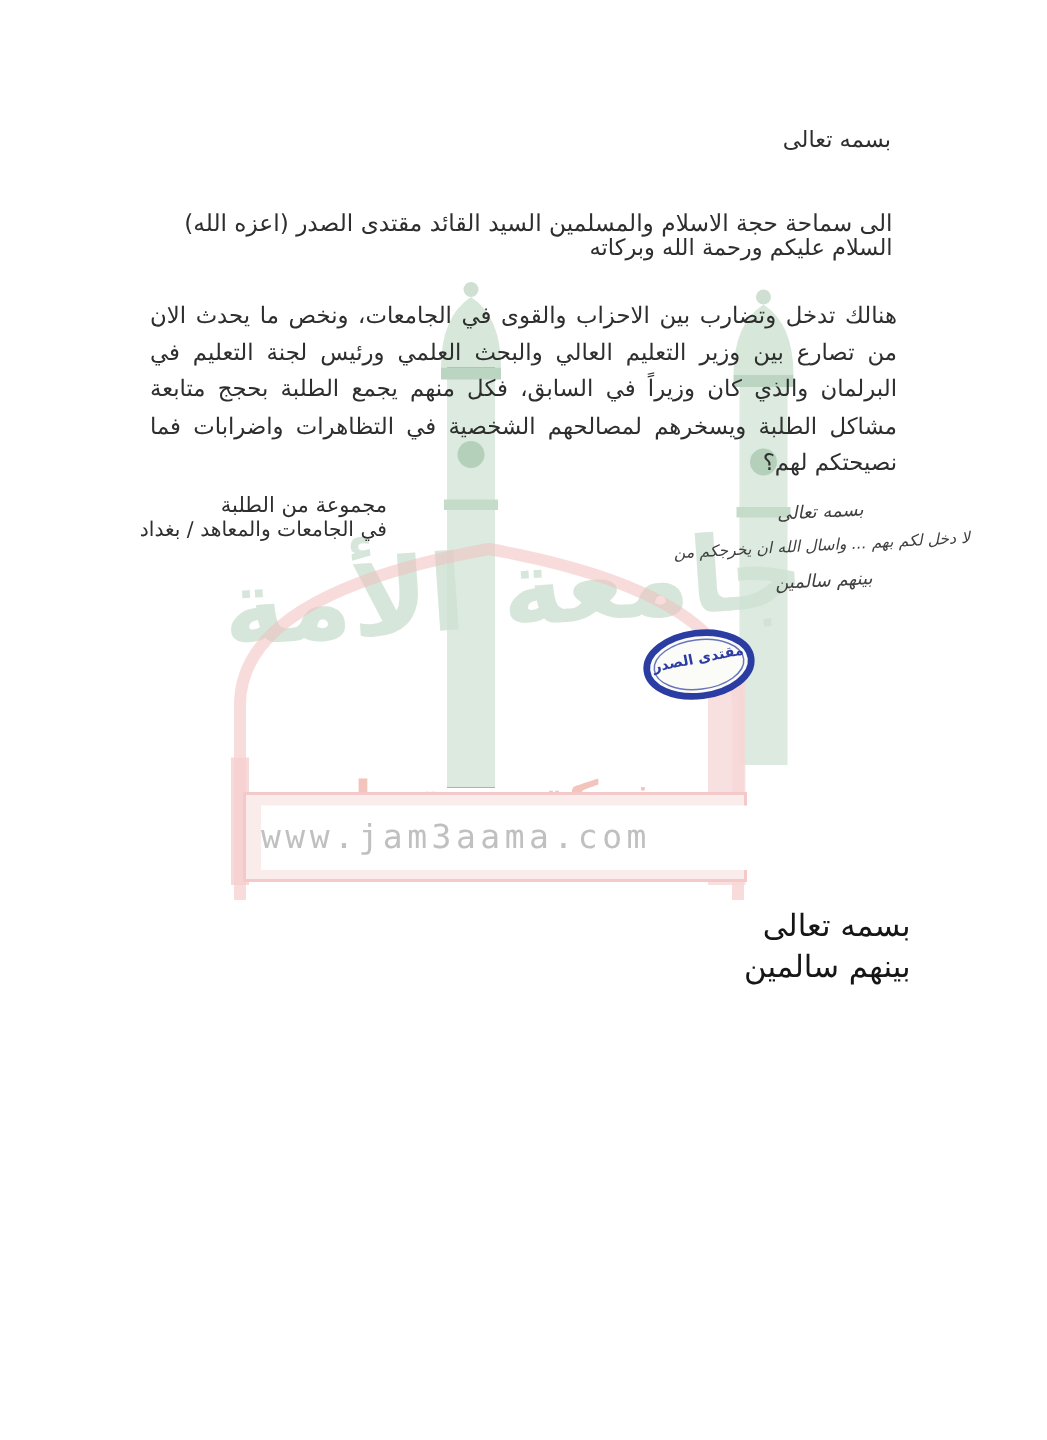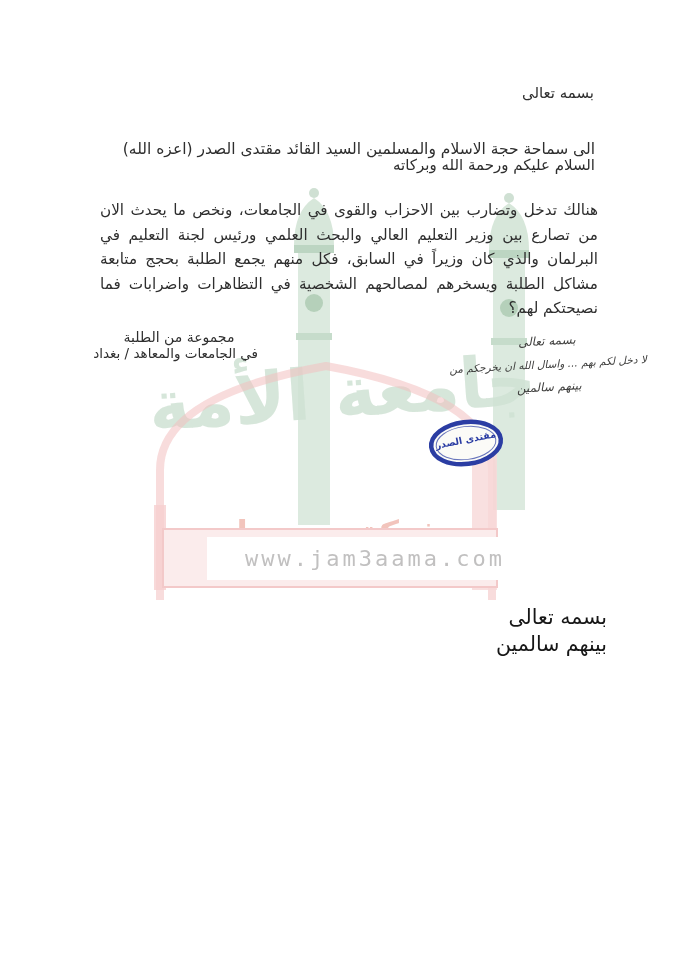--- a/index.html
+++ b/index.html
@@ -13,21 +13,21 @@
 
   
   .bismillah-top   { top:84px;  right:104px; font-size:15px; }
   .addressee       { top:114px; right:103px; font-size:15.5px;margin-top:26px; }
   .greeting        { top:156px; right:103px; font-size:15px; }
   .body-par {
     top:198px; right:100px; width:498px;
     font-size:15.2px; line-height:24.5px;
     text-align:justify; text-justify:inter-word;
   }
-  .signature-block { top:329px; left:100px; width:158px; text-align:center; }
+  .signature-block { top:329px; left:100px; width:158px; text-align:right; }
   .signature-block .sig1 { font-size:14px; }
   .signature-block .sig2 { font-size:13.5px; }
 
   
   .handwriting {
     top:330px; right:50px; width:200px; z-index:4;
     transform:rotate(-3deg); color:#40403f; font-style:italic;
     text-align:center; line-height:23px;
   }
   .hw1 { font-size:12px; }
@@ -56,23 +56,23 @@
   .wm-sitename {
     top:489px; left:168px; width:312px; text-align:center;
     font-size:33px; font-weight:bold; color:#f2c4bc; z-index:2;margin-top:24px;
   }
   .wm-urlbox-outer {
     top:528px; left:162px; width:336px; height:60px;
     background:#fbecec; border:2px solid #f3c9c9; box-sizing:border-box; z-index:2;
   }
   .wm-urlbox-inner {
     top:537px; left:174px; width:336px; height:43px; line-height:43px;
-    background:#ffffff; text-align:center; z-index:2;
+    background:#ffffff; text-align:left; z-index:2;
     font-family:"DejaVu Sans Mono", monospace; font-size:22px;
-    letter-spacing:3px; color:#c1c0c0; direction:ltr;margin-left:33px;
+    letter-spacing:3px; color:#c1c0c0; direction:ltr;
   }
   .wm-pillar-right { top:445px; left:472px; width:25px; height:145px; background:#f8d8d8; opacity:.8; }
   .wm-pillar-left  { top:505px; left:154px; width:12px; height:85px;  background:#f6cfcf; opacity:.8; }
 </style>
 </head>
 <body>
 
 <div class="page">
 
   <svg class="abs wm" style="top:183px; left:283px;" width="62" height="350" viewBox="0 0 62 350">

